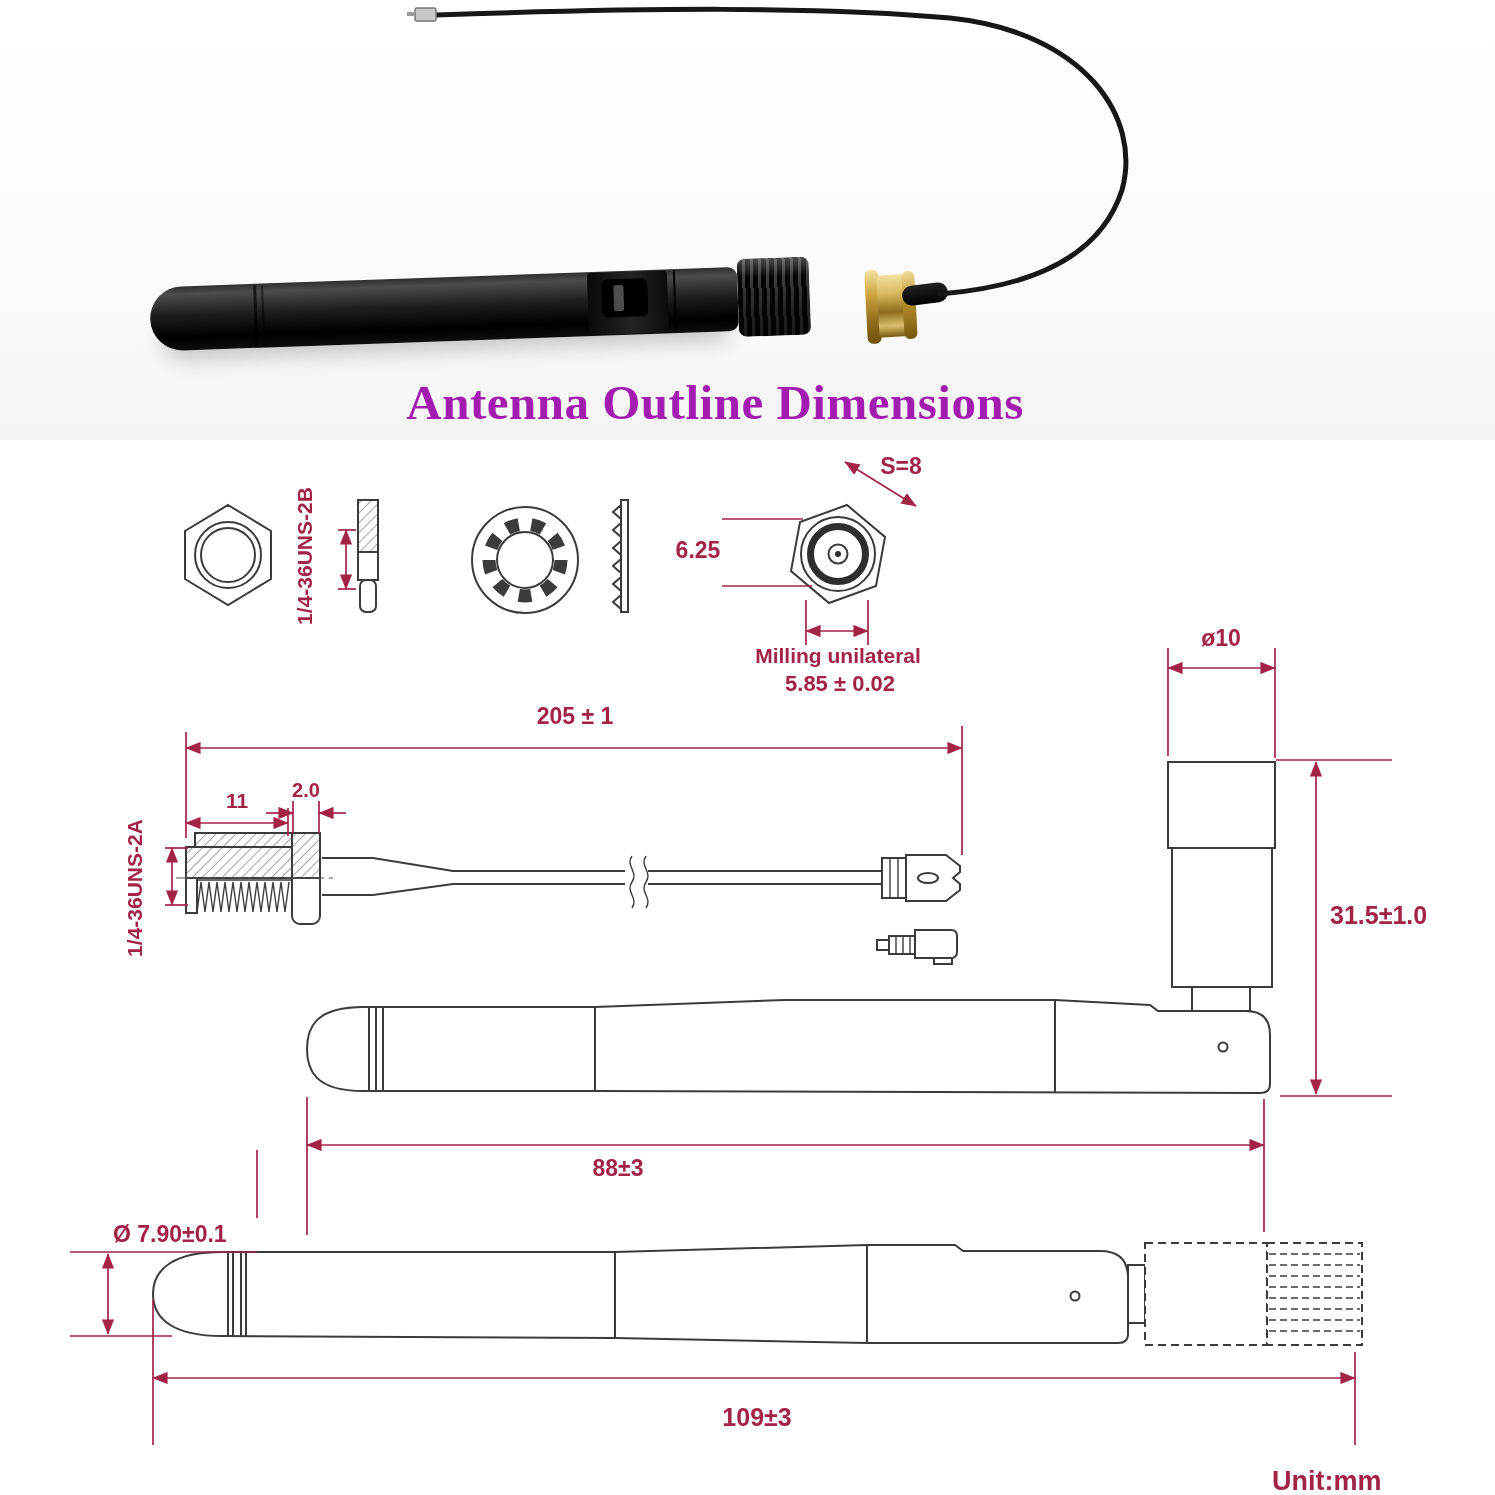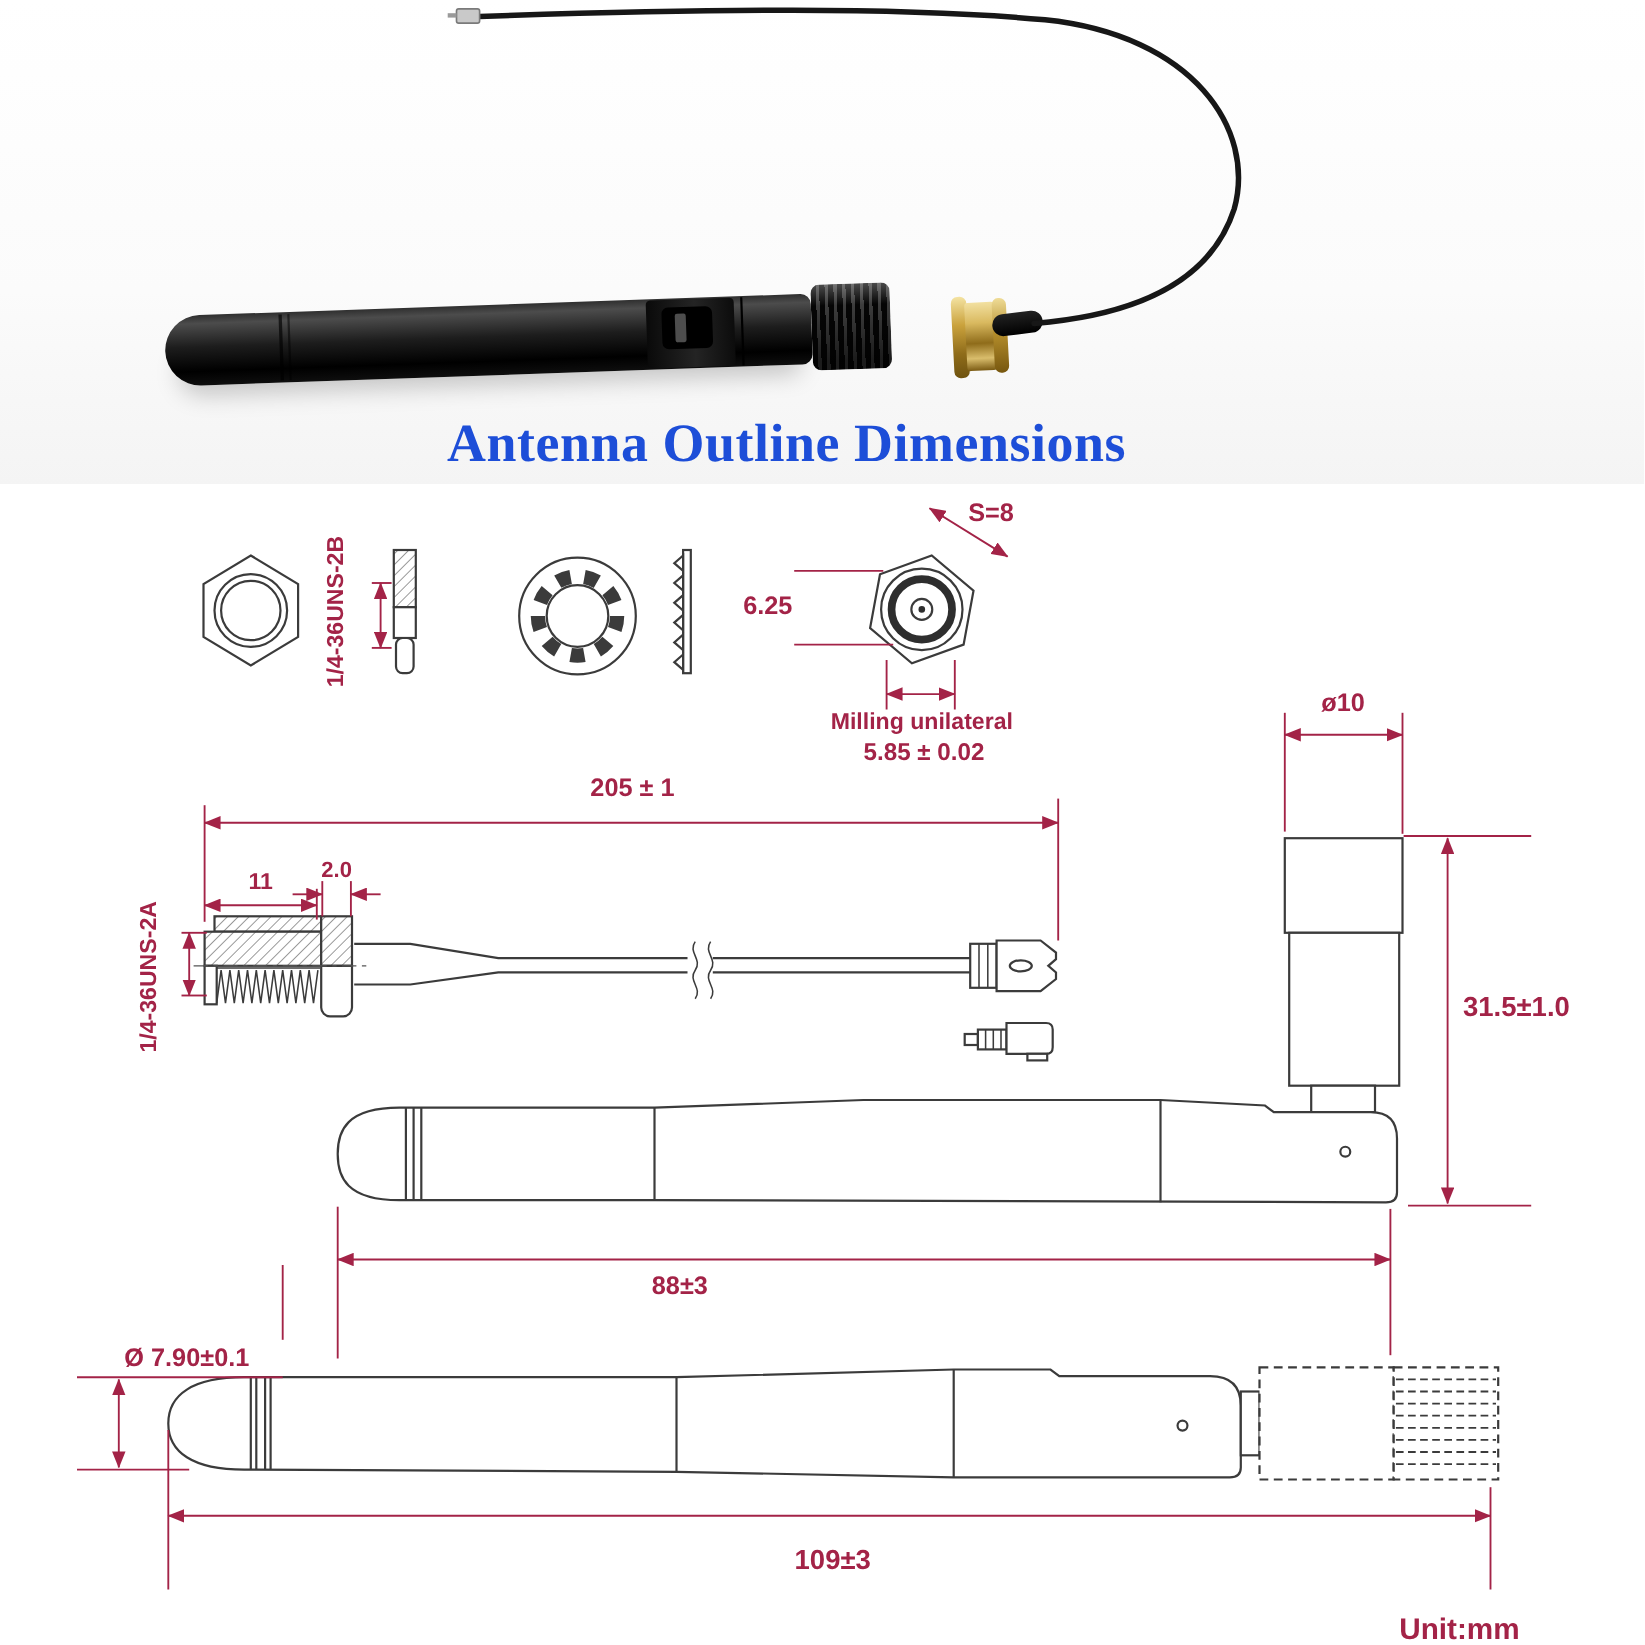--- a/index.html
+++ b/index.html
@@ -1,20 +1,20 @@
 <!DOCTYPE html>
 <html><head>
 <meta charset="utf-8">
 <style>
   html,body{margin:0;padding:0;background:#fff;}
   .stage{position:relative;width:1495px;height:1495px;background:#fff;overflow:hidden;
          font-family:"Liberation Sans",sans-serif;}
   .photo div{position:absolute;}
   #title{position:absolute;top:374px;left:0;width:1430px;margin:0;text-align:center;
-         font-family:"Liberation Serif",serif;font-weight:700;font-size:49px;color:#1d4ed8;
+         font-family:"Liberation Serif",serif;font-weight:700;font-size:49px;color:#a21caf;
          letter-spacing:0.5px;}
   svg.overlay{position:absolute;left:0;top:0;}
   svg text{font-family:"Liberation Sans",sans-serif;font-weight:700;fill:#A32347;}
   .pl {stroke:#3b3b3b;stroke-width:2;fill:none;}
   .plf{stroke:#3b3b3b;stroke-width:2;fill:#fff;}
   .thin{stroke:#3b3b3b;stroke-width:1.4;fill:none;}
   .dl {stroke:#A32347;stroke-width:1.7;fill:none;}
   .cl {stroke:#555;stroke-width:1.2;stroke-dasharray:13 5 4 5;fill:none;}
   .hatchf{fill:url(#hatch);stroke:#3b3b3b;stroke-width:2;}
   .dash{stroke:#3b3b3b;stroke-width:2;fill:#fff;stroke-dasharray:8 5;}

